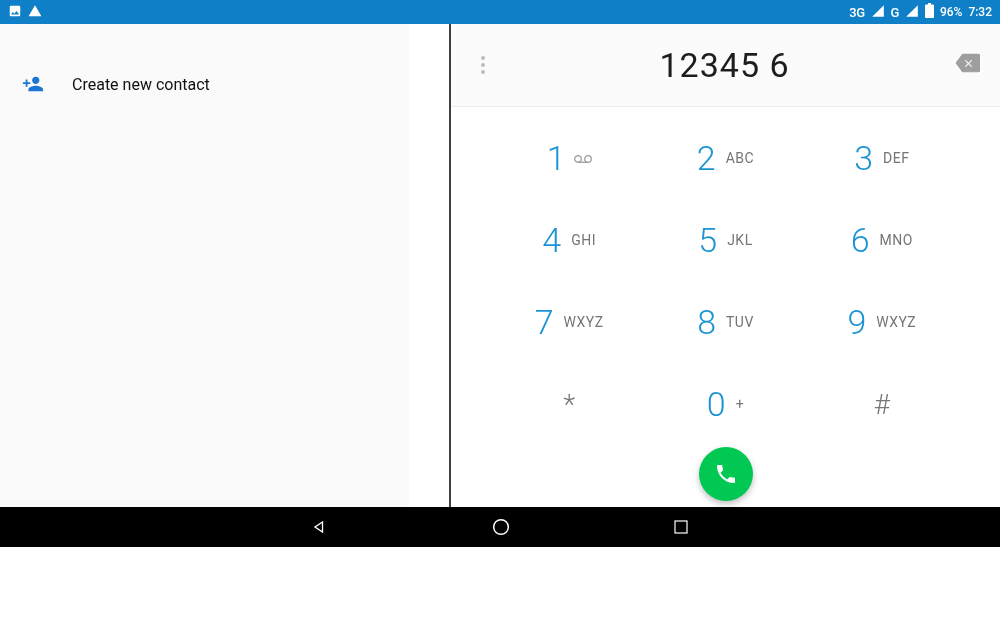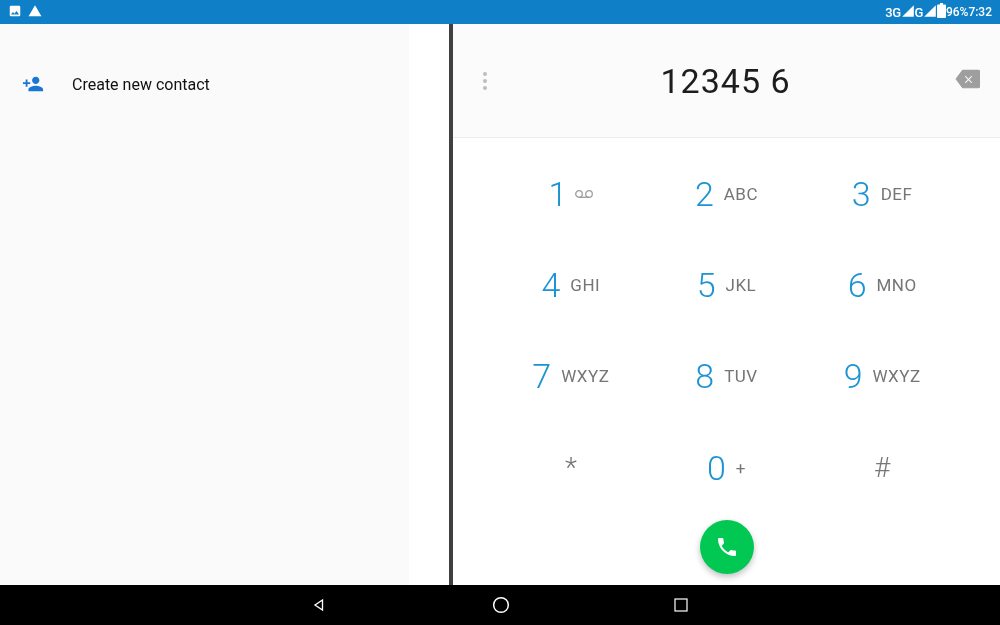--- a/index.html
+++ b/index.html
@@ -2,46 +2,46 @@
 <html><head>
 <meta charset="utf-8">
 <style>
   * { box-sizing: border-box; margin: 0; padding: 0; }
   html, body { width: 1000px; height: 625px; font-family: Roboto, "Helvetica Neue", Arial, sans-serif; background: #fff; overflow: hidden; }
 
   
   .status-bar { height: 24px; background: #0f80c8; color: #fff; display: flex; align-items: center; padding: 0 8px; font-size: 12px; }
   .status-left { display: flex; align-items: center; gap: 6px; }
   .status-left svg { width: 14px; height: 14px; fill: #fff; }
-  .status-right { margin-left: auto; display: flex; align-items: center; font-weight: 500; }
+  .status-right { margin-left: auto; display: flex; align-items: center; gap: 6px; font-weight: 500; }
   .status-right svg { fill: #fff; }
   .sig3g { font-size: 13px; font-weight: 500; letter-spacing: -0.5px; }
 
   
-  .content { display: flex; height: 561px; gap: 40px; }
+  .content { display: flex; height: 483px; gap: 40px; }
   .left-pane { width: 409px; background: #fafafa; padding-top: 28px; }
   .action-item { display: flex; align-items: center; height: 64px; padding-left: 22px; cursor: pointer; }
   .action-item .icon { width: 50px; display: flex; align-items: center; }
   .action-item .icon svg { width: 22px; height: 22px; fill: #1976d2; }
   .action-item .label { font-size: 16px; color: #111; }
 
   
-  .dialer { flex: 1; display: flex; flex-direction: column; background: #fff; border-left: 4px solid #404040; }
+  .dialer { flex: 1; display: flex; flex-direction: column; background: #fff; border-left: 2px solid #404040; }
   .number-row { height: 114px; display: flex; align-items: center; padding: 0 20px; border-bottom: 1px solid #ececec; background:#fbfbfb; }
   .menu-dots { width: 24px; display: flex; flex-direction: column; align-items: center; gap: 3px; cursor: pointer; }
   .menu-dots span { width: 4px; height: 4px; border-radius: 50%; background: #bdbdbd; }
   .dial-number { flex: 1; text-align: center; font-size: 34px; color: #1d1d1d; letter-spacing: 1px; font-weight: 400; }
   .backspace { cursor: pointer; }
   .backspace svg { width: 26px; height: 26px; fill: #9e9e9e; stroke:#9e9e9e; }
 
   .keypad { flex: 1; display: flex; flex-direction: column; justify-content: space-around; padding: 10px 40px 0 40px; }
   .key-row { display: flex; justify-content: space-around; }
   .key { width: 150px; height: 82px; display: flex; align-items: center; justify-content: center; cursor: pointer; }
   .key .num { font-size: 34px; color: #1c94d4; font-weight: 300; }
-  .key .letters { font-size: 17px; color: #757575; margin-left: 10px; letter-spacing: 0.5px; }
+  .key .letters { font-size: 14px; color: #757575; margin-left: 10px; letter-spacing: 0.5px; }
   .key.sym .num { color: #777; font-size: 28px; }
   .voicemail-icon { margin-left:8px; }
   .voicemail-icon svg { width:18px; height:10px; stroke:#9e9e9e; fill:none; stroke-width:1.3; }
 
   .call-row { display:flex; justify-content:center; padding-bottom:6px; padding-top:2px; }
   .call-fab { width:54px; height:54px; border-radius:50%; background:#00c853; display:flex; align-items:center; justify-content:center; cursor:pointer; box-shadow:0 3px 6px rgba(0,0,0,0.25); }
   .call-fab svg { width:24px; height:24px; fill:#fff; }
 
   
   .nav-bar { height: 40px; background: #000; display: flex; align-items: center; justify-content: center; gap: 160px; }

